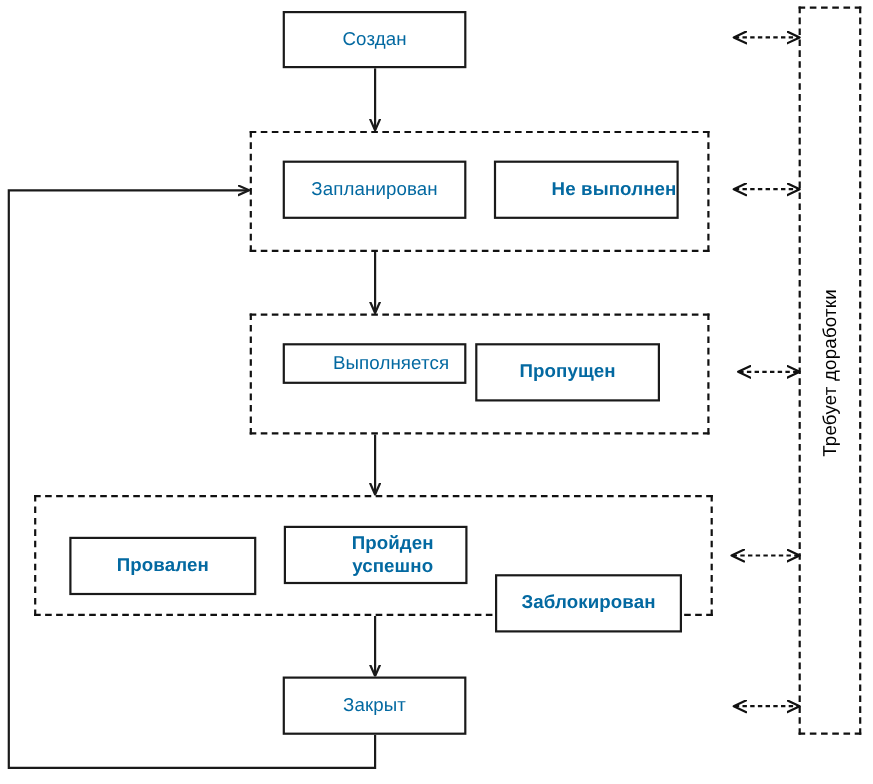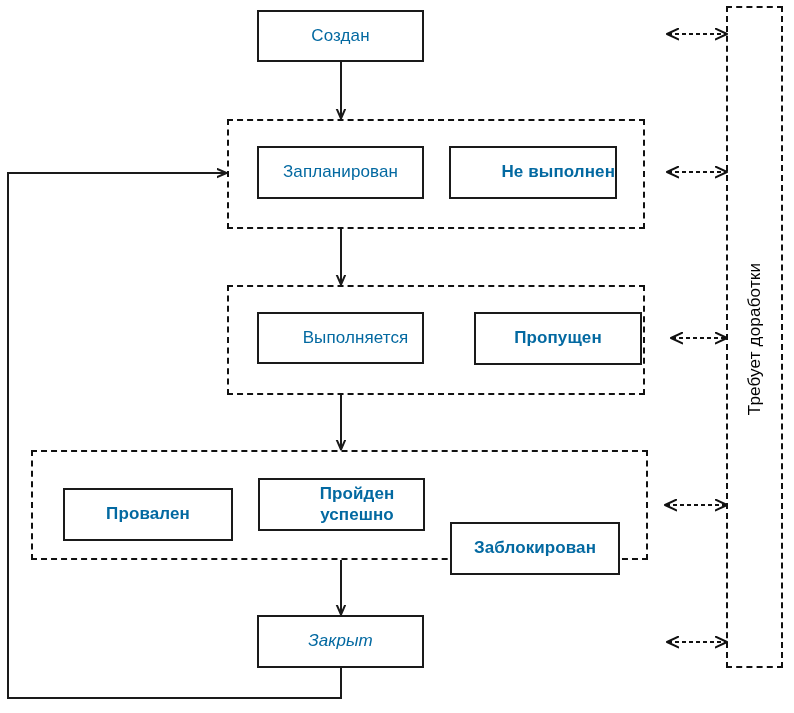--- a/index.html
+++ b/index.html
@@ -109,42 +109,42 @@
   </div>
 
   <div class="node" style="left:257px; top:146px; width:167px; height:53px;">
     <span>Запланирован</span>
   </div>
 
   <div class="node bold" style="left:449px; top:146px; width:168px; height:53px;justify-content:flex-end;">
     <span>Не выполнен</span>
   </div>
 
-  <div class="node" style="left:257px; top:312px; width:167px; height:52px;padding-left:30px;">
+  <div class="node" style="left:257px; top:312px; width:167px; height:37px;padding-left:30px;">
     <span>Выполняется</span>
   </div>
 
-  <div class="node bold" style="left:474px; top:312px; width:168px; height:53px;">
+  <div class="node bold" style="left:432px; top:312px; width:168px; height:53px;">
     <span>Пропущен</span>
   </div>
 
   <div class="node bold" style="left:63px; top:488px; width:170px; height:53px;">
     <span>Провален</span>
   </div>
 
   <div class="node bold" style="left:258px; top:478px; width:167px; height:53px;">
     <span style="white-space:pre-line;margin-left:31px;">Пройден
 успешно</span>
   </div>
 
   <div class="node bold" style="left:450px; top:478px; width:170px; height:53px;margin-top:44px;">
     <span>Заблокирован</span>
   </div>
 
-  <div class="node" style="left:257px; top:615px; width:167px; height:53px;font-style:italic;">
+  <div class="node" style="left:257px; top:615px; width:167px; height:53px;">
     <span>Закрыт</span>
   </div>
 
   <div class="sidepanel" style="left:726px; top:6px; width:57px; height:662px;">
     <div class="sidelabel" style="left:-78px; top:321px; width:210px; text-align:center;">Требует доработки</div>
   </div>
 
 </div>
 
 </body></html>

